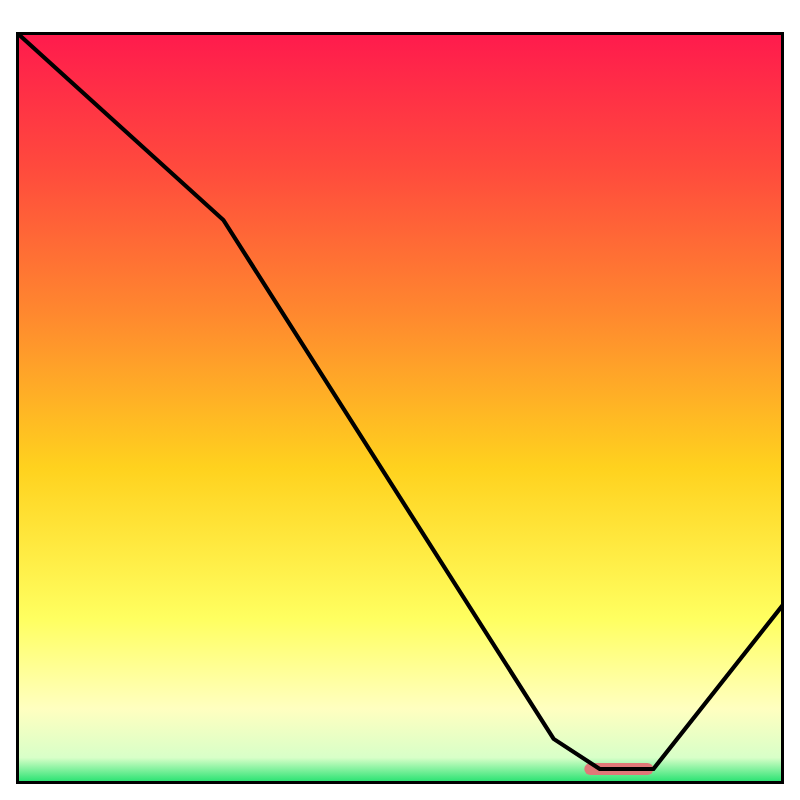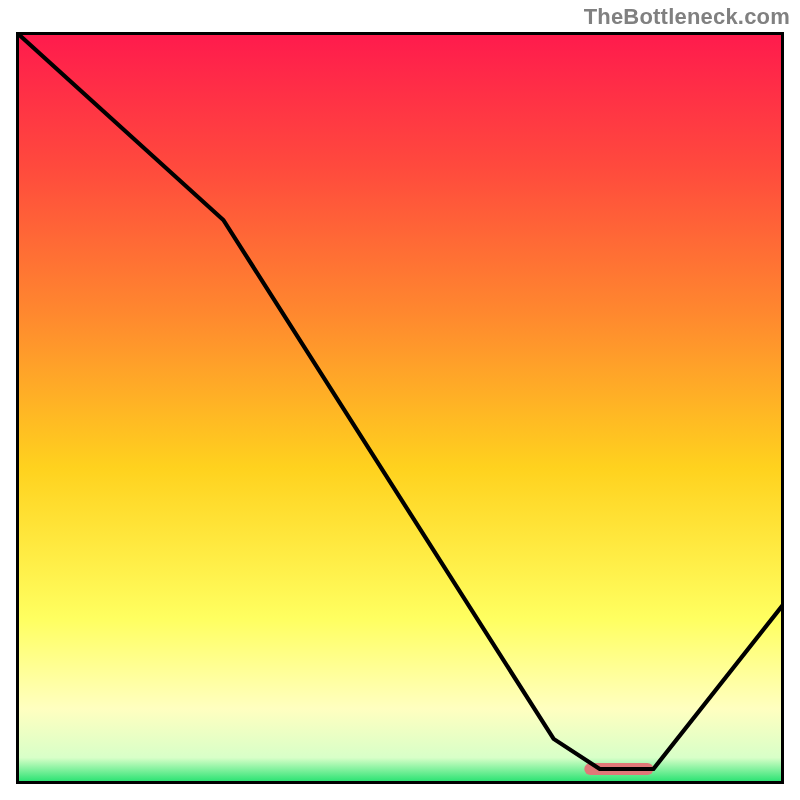--- a/index.html
+++ b/index.html
@@ -41,21 +41,20 @@
     top: 32px;
     width: 768px;
     height: 752px;
   }
 </style>
 </head>
 <body>
 
 <div class="frame">
 
-  <div class="watermark">TheBottleneck.com</div>
 
   <svg class="chart" viewBox="0 0 100 100" preserveAspectRatio="none">
     <defs>
       <linearGradient id="bg-grad" x1="0" y1="0" x2="0" y2="1">
           <stop offset="0%" stop-color="#ff1a4d"></stop>
           <stop offset="18%" stop-color="#ff4a3d"></stop>
           <stop offset="38%" stop-color="#ff8a2e"></stop>
           <stop offset="57.99999999999999%" stop-color="#ffd21e"></stop>
           <stop offset="78%" stop-color="#ffff60"></stop>
           <stop offset="90%" stop-color="#ffffc0"></stop>

